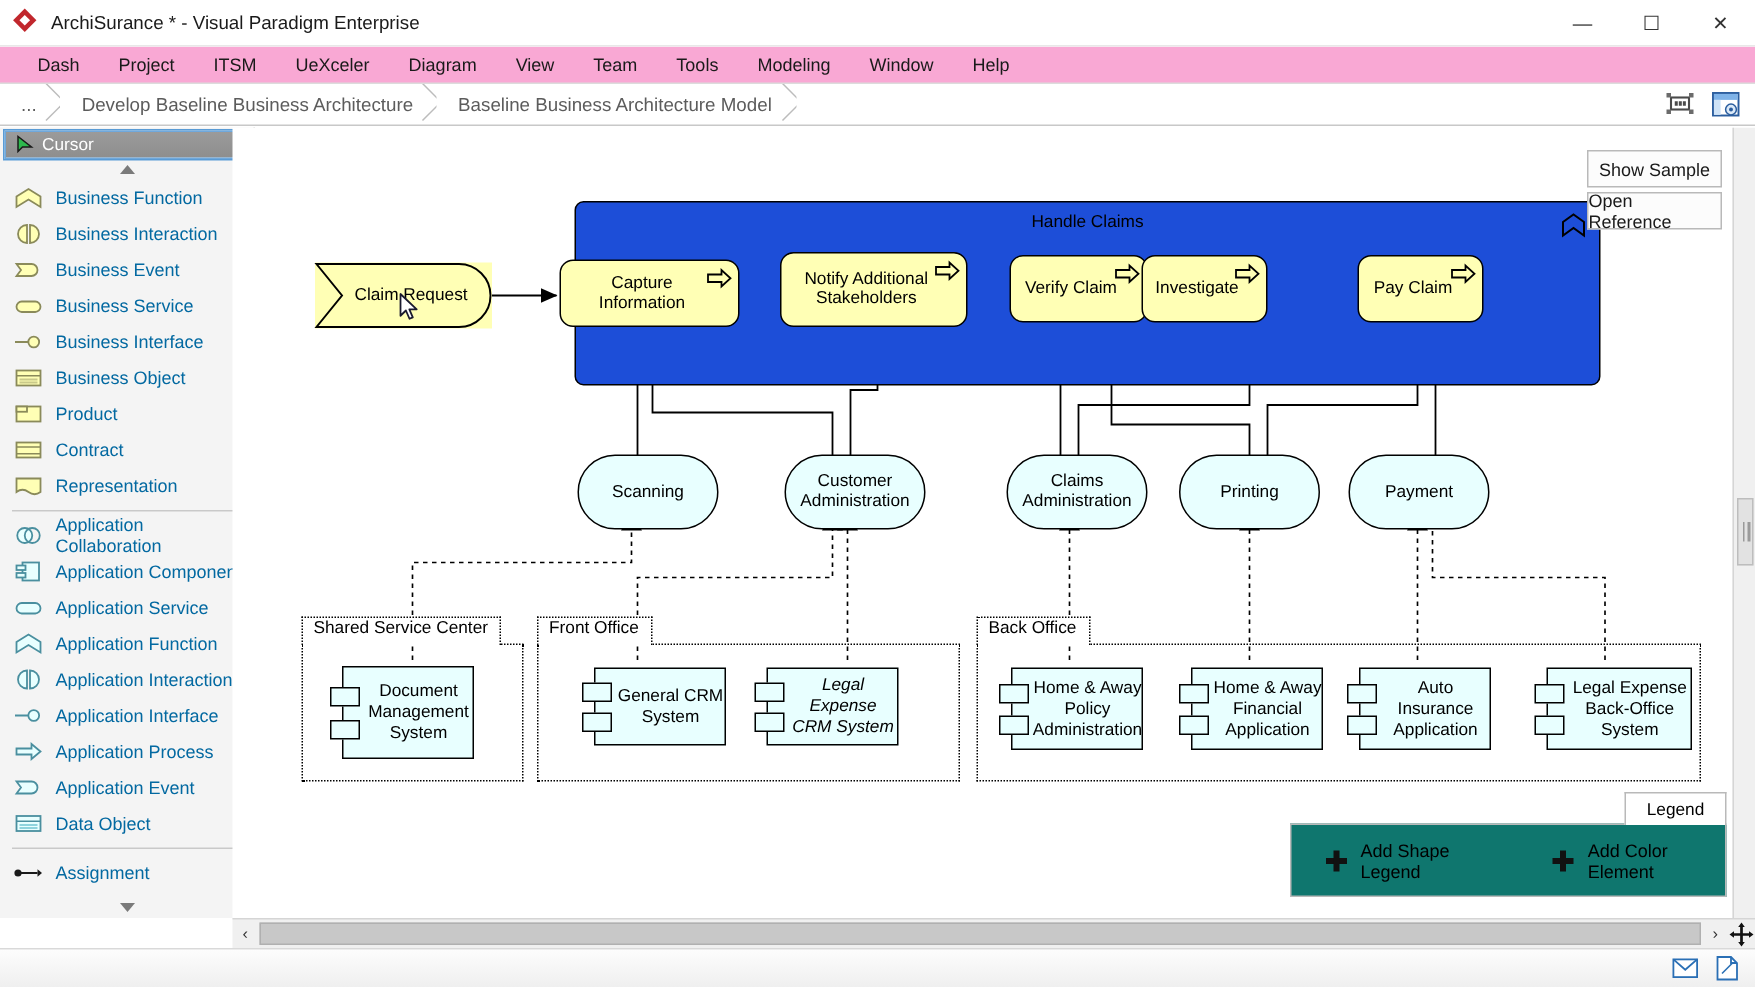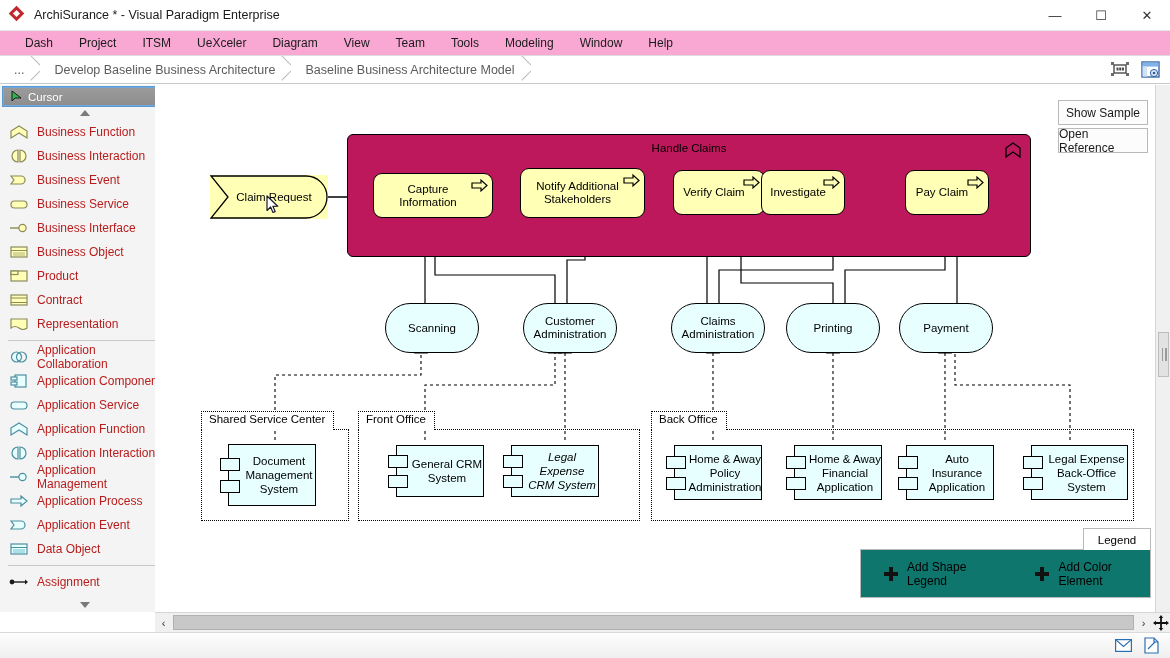--- a/index.html
+++ b/index.html
@@ -95,21 +95,21 @@
   #cursor-row .lbl { color:#ffffff; font-size:11.5px; margin-left:5px; }
   #cursor-row .corner {
     position:absolute; right:1px; bottom:1px; width:0;height:0;
     border-left:6px solid transparent; border-bottom:6px solid #4a4a4a;
   }
   .scroll-arrow { height:14px; display:flex; align-items:center; justify-content:center; }
   .tri-up { width:0;height:0;border-left:5px solid transparent;border-right:5px solid transparent;border-bottom:6px solid #7a7a7a; }
   .tri-dn { width:0;height:0;border-left:5px solid transparent;border-right:5px solid transparent;border-top:6px solid #7a7a7a; }
   .pal-item {
     height:24px; display:flex; align-items:center;
-    padding-left:8px; font-size:12px; color:#b91c1c;
+    padding-left:8px; font-size:12px; color:#0369a1;
   }
   .pal-ico { width:22px; height:16px; flex:none; margin-right:7px; position:relative; }
   .pal-sep { height:1px; background:#c9c9c9; margin:4px 8px; }
 
   
   #canvas-wrap {
     position:absolute; left:155px; top:0; width:1015px; height:527px;
     background:#ffffff; overflow:hidden;
   }
   #canvas { position:absolute; left:0; top:0; width:1000px; height:527px; }
@@ -157,21 +157,21 @@
   .grouping {
     position:absolute; border:1.4px dotted #000; background:transparent;
   }
   .grouping .gl {
     position:absolute; left:-1px; top:-19px; height:19px;
     border:1.4px dotted #000; border-bottom:none;
     padding:1px 8px 0 7px; font-size:11.5px; background:#ffffff;
     white-space:nowrap;
   }
   .handle-claims {
-    position:absolute; background:#be185d; border:1.3px solid #000; border-radius:6px;
+    position:absolute; background:#1d4ed8; border:1.3px solid #000; border-radius:6px;margin-left:36px;
   }
   .handle-claims .hctitle {
     position:absolute; left:0; right:0; top:7px; text-align:center; font-size:11.5px;
   }
   .handle-claims .hcico { position:absolute; right:8px; top:7px; width:18px; height:16px; }
 
   .biz-event {
     position:absolute; background:#ffffb5;
   }
 
@@ -431,21 +431,21 @@
       </span>
       <span>Application Interaction</span>
     </div>
     <div class="pal-item">
       <span class="pal-ico">
         <svg width="22" height="16" viewBox="0 0 22 16">
             <line x1="2" y1="8" x2="11" y2="8" stroke="#4a8f9f" stroke-width="1.4"></line>
             <circle cx="14.5" cy="8" r="3.6" fill="#e8ffff" stroke="#4a8f9f" stroke-width="1.2"></circle>
           </svg>
       </span>
-      <span>Application Management</span>
+      <span>Application Interface</span>
     </div>
     <div class="pal-item">
       <span class="pal-ico">
         <svg width="22" height="16" viewBox="0 0 22 16">
             <path d="M3,6 L13,6 L13,3 L19,8 L13,13 L13,10 L3,10 Z" fill="#e8ffff" stroke="#4a8f9f" stroke-width="1.2"></path>
           </svg>
       </span>
       <span>Application Process</span>
     </div>
     <div class="pal-item">

